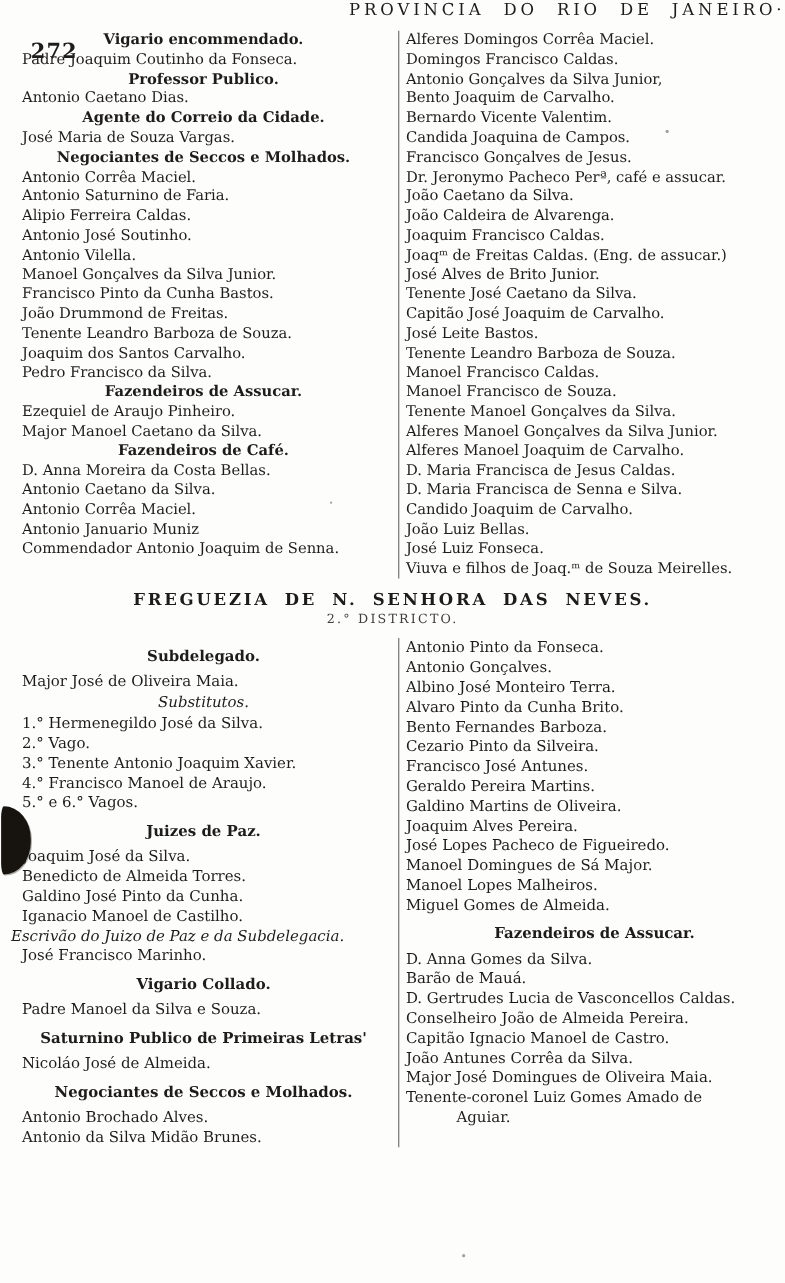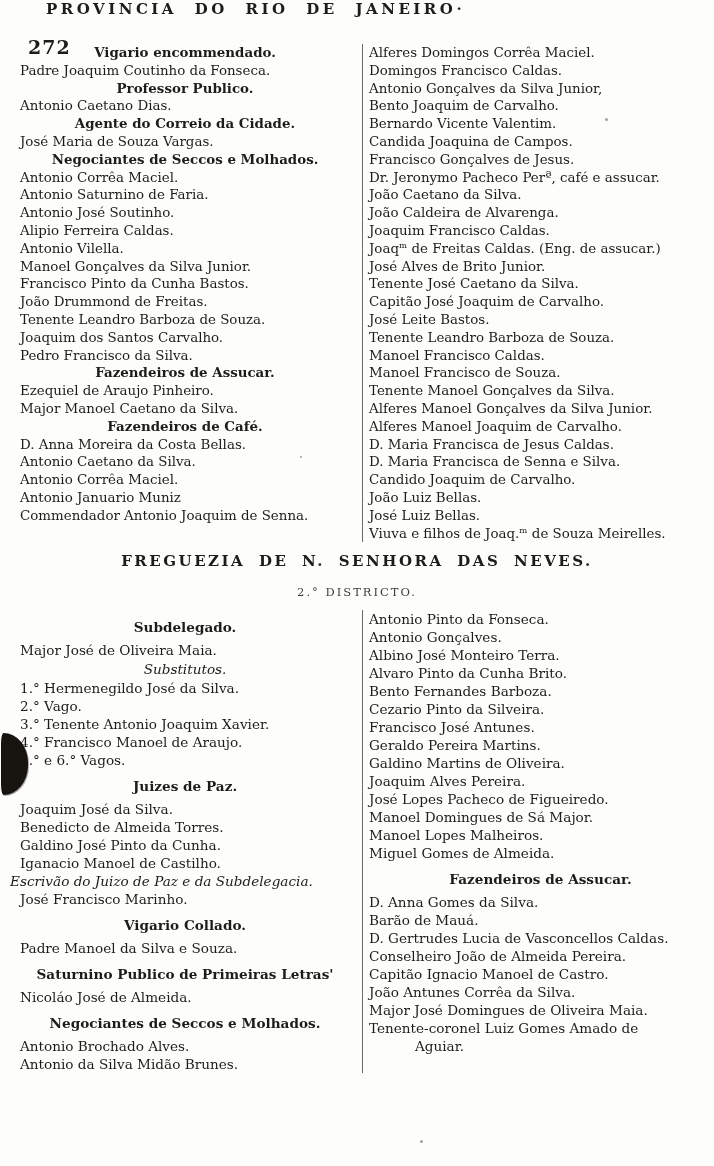--- a/index.html
+++ b/index.html
@@ -6,39 +6,39 @@
   body{
     width:714px;height:1166px;
     background:#fdfdfb;
     font-family:"DejaVu Serif","Liberation Serif",serif;
     color:#1e1c1a;
     position:relative;
     overflow:hidden;
   }
   .header{position:relative;height:28px}
   .page-num{position:absolute;left:28px;top:36px;font-size:19px;font-weight:bold;letter-spacing:1px}
-  .title{display:block;text-align:left;font-size:15px;font-weight:bold;letter-spacing:3.5px;word-spacing:9px;padding-left:46px;white-space:nowrap}
+  .title{display:block;text-align:right;font-size:15px;font-weight:normal;letter-spacing:3.5px;word-spacing:9px;padding-left:46px;white-space:nowrap}
 
   .columns{display:flex;align-items:stretch}
-  .section1{margin-top:16px}
+  .section1{margin-top:0}
   .col{box-sizing:border-box}
   .col.left{width:362px;padding-left:8px}
   .col.right{flex:1;border-left:1px solid rgba(45,42,40,.7);padding-left:4px}
 
   .line{white-space:nowrap}
   .section1 .line{font-size:13.4px;line-height:17.8px}
   .line.name{padding-left:12px}
   .col.right .line.name{padding-left:2px}
   .line.heading{font-weight:bold;text-align:center;padding-left:0}
   .line.italic-center{font-style:italic;text-align:center}
   .line.italic{font-style:italic;padding-left:2px}
   .line.indent{padding-left:48px}
 
   .freg-title{margin-top:10px;text-align:center;font-weight:bold;font-size:15px;letter-spacing:2.5px;word-spacing:6px}
-  .district{margin-top:15px;text-align:center;font-size:11.5px;letter-spacing:2px;color:#413d3a}
+  .district{margin-top:1px;text-align:center;font-size:11.5px;letter-spacing:2px;color:#413d3a}
 
   .section2{margin-top:11px}
   .section2 .line{font-size:13.6px;line-height:18px}
   .section2 .line.heading{margin:8px 0 5px}
   .section2 .line.italic-center{margin:1px 0}
 
   .ink-blob{
     position:absolute;left:1px;top:733px;width:27px;height:62px;
     background:#17130f;
     border-radius:10% 95% 95% 10% / 18% 50% 50% 18%;
@@ -61,22 +61,22 @@
   <div class="col left">
       <div class="line heading">Vigario encommendado.</div>
       <div class="line name">Padre Joaquim Coutinho da Fonseca.</div>
       <div class="line heading">Professor Publico.</div>
       <div class="line name">Antonio Caetano Dias.</div>
       <div class="line heading">Agente do Correio da Cidade.</div>
       <div class="line name">José Maria de Souza Vargas.</div>
       <div class="line heading">Negociantes de Seccos e Molhados.</div>
       <div class="line name">Antonio Corrêa Maciel.</div>
       <div class="line name">Antonio Saturnino de Faria.</div>
+      <div class="line name">Alipio Ferreira Caldas.</div>
       <div class="line name">Antonio José Soutinho.</div>
-      <div class="line name">Alipio Ferreira Caldas.</div>
       <div class="line name">Antonio Vilella.</div>
       <div class="line name">Manoel Gonçalves da Silva Junior.</div>
       <div class="line name">Francisco Pinto da Cunha Bastos.</div>
       <div class="line name">João Drummond de Freitas.</div>
       <div class="line name">Tenente Leandro Barboza de Souza.</div>
       <div class="line name">Joaquim dos Santos Carvalho.</div>
       <div class="line name">Pedro Francisco da Silva.</div>
       <div class="line heading">Fazendeiros de Assucar.</div>
       <div class="line name">Ezequiel de Araujo Pinheiro.</div>
       <div class="line name">Major Manoel Caetano da Silva.</div>
@@ -107,21 +107,21 @@
       <div class="line name">Tenente Leandro Barboza de Souza.</div>
       <div class="line name">Manoel Francisco Caldas.</div>
       <div class="line name">Manoel Francisco de Souza.</div>
       <div class="line name">Tenente Manoel Gonçalves da Silva.</div>
       <div class="line name">Alferes Manoel Gonçalves da Silva Junior.</div>
       <div class="line name">Alferes Manoel Joaquim de Carvalho.</div>
       <div class="line name">D. Maria Francisca de Jesus Caldas.</div>
       <div class="line name">D. Maria Francisca de Senna e Silva.</div>
       <div class="line name">Candido Joaquim de Carvalho.</div>
       <div class="line name">João Luiz Bellas.</div>
-      <div class="line name">José Luiz Bellas.</div>
+      <div class="line name">José Luiz Fonseca.</div>
       <div class="line name">Viuva e filhos de Joaq.ᵐ de Souza Meirelles.</div>
     </div>
 </div>
 
 <div class="freg-title">FREGUEZIA DE N. SENHORA DAS NEVES.</div>
 <div class="district">2.° DISTRICTO.</div>
 
 <div class="columns section2">
   <div class="col left">
       <div class="line heading">Subdelegado.</div>

